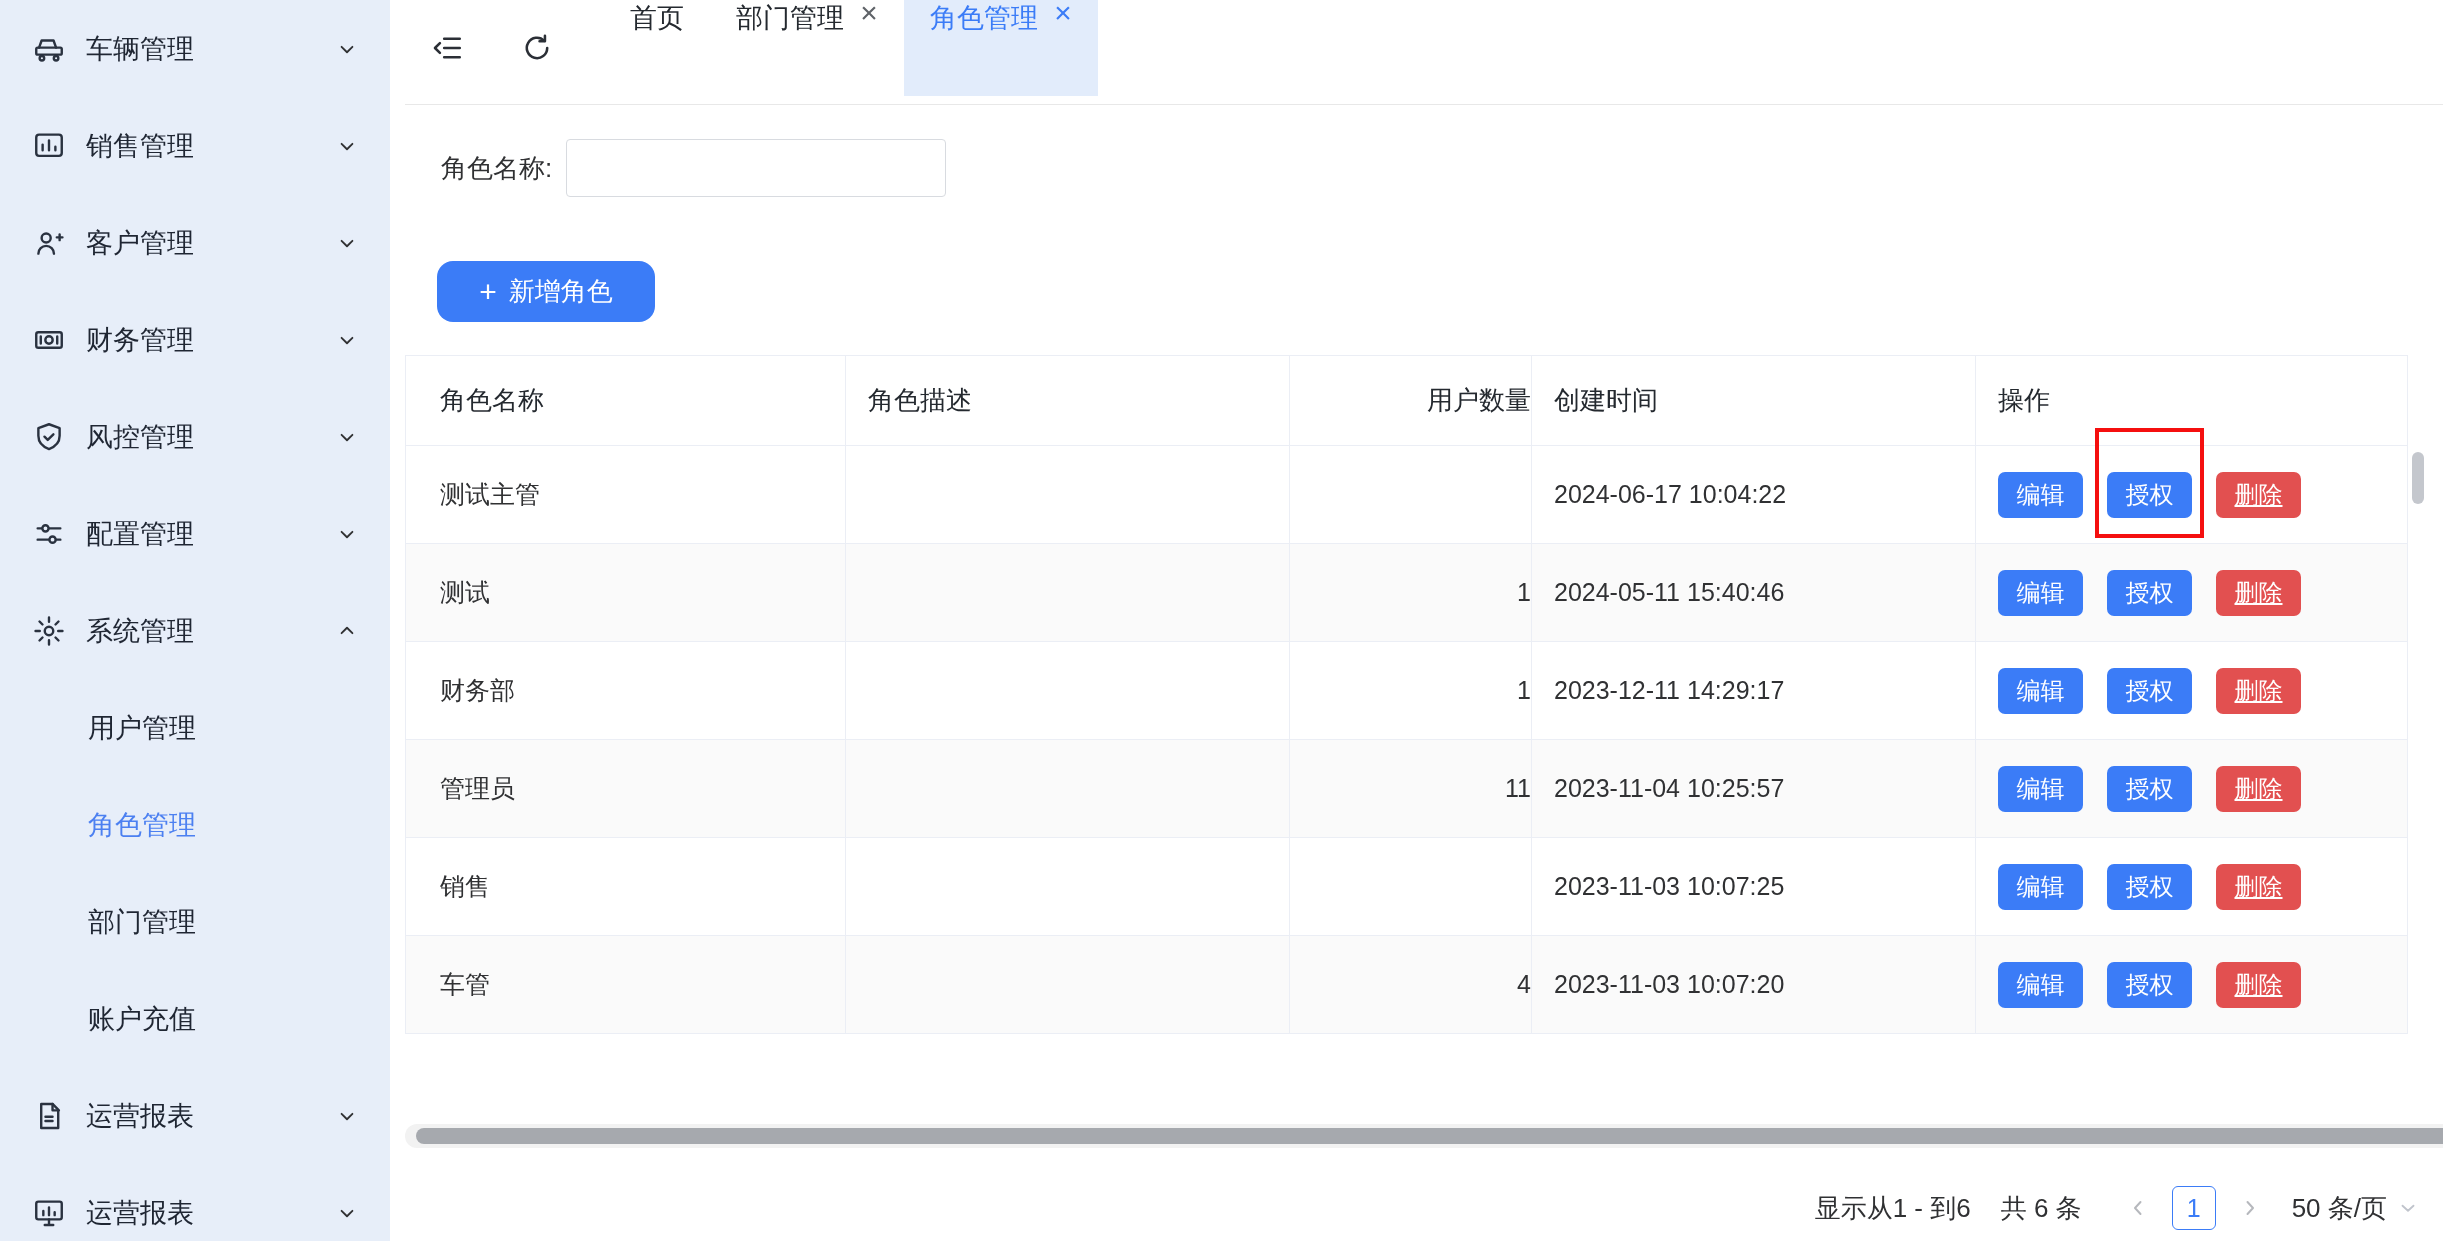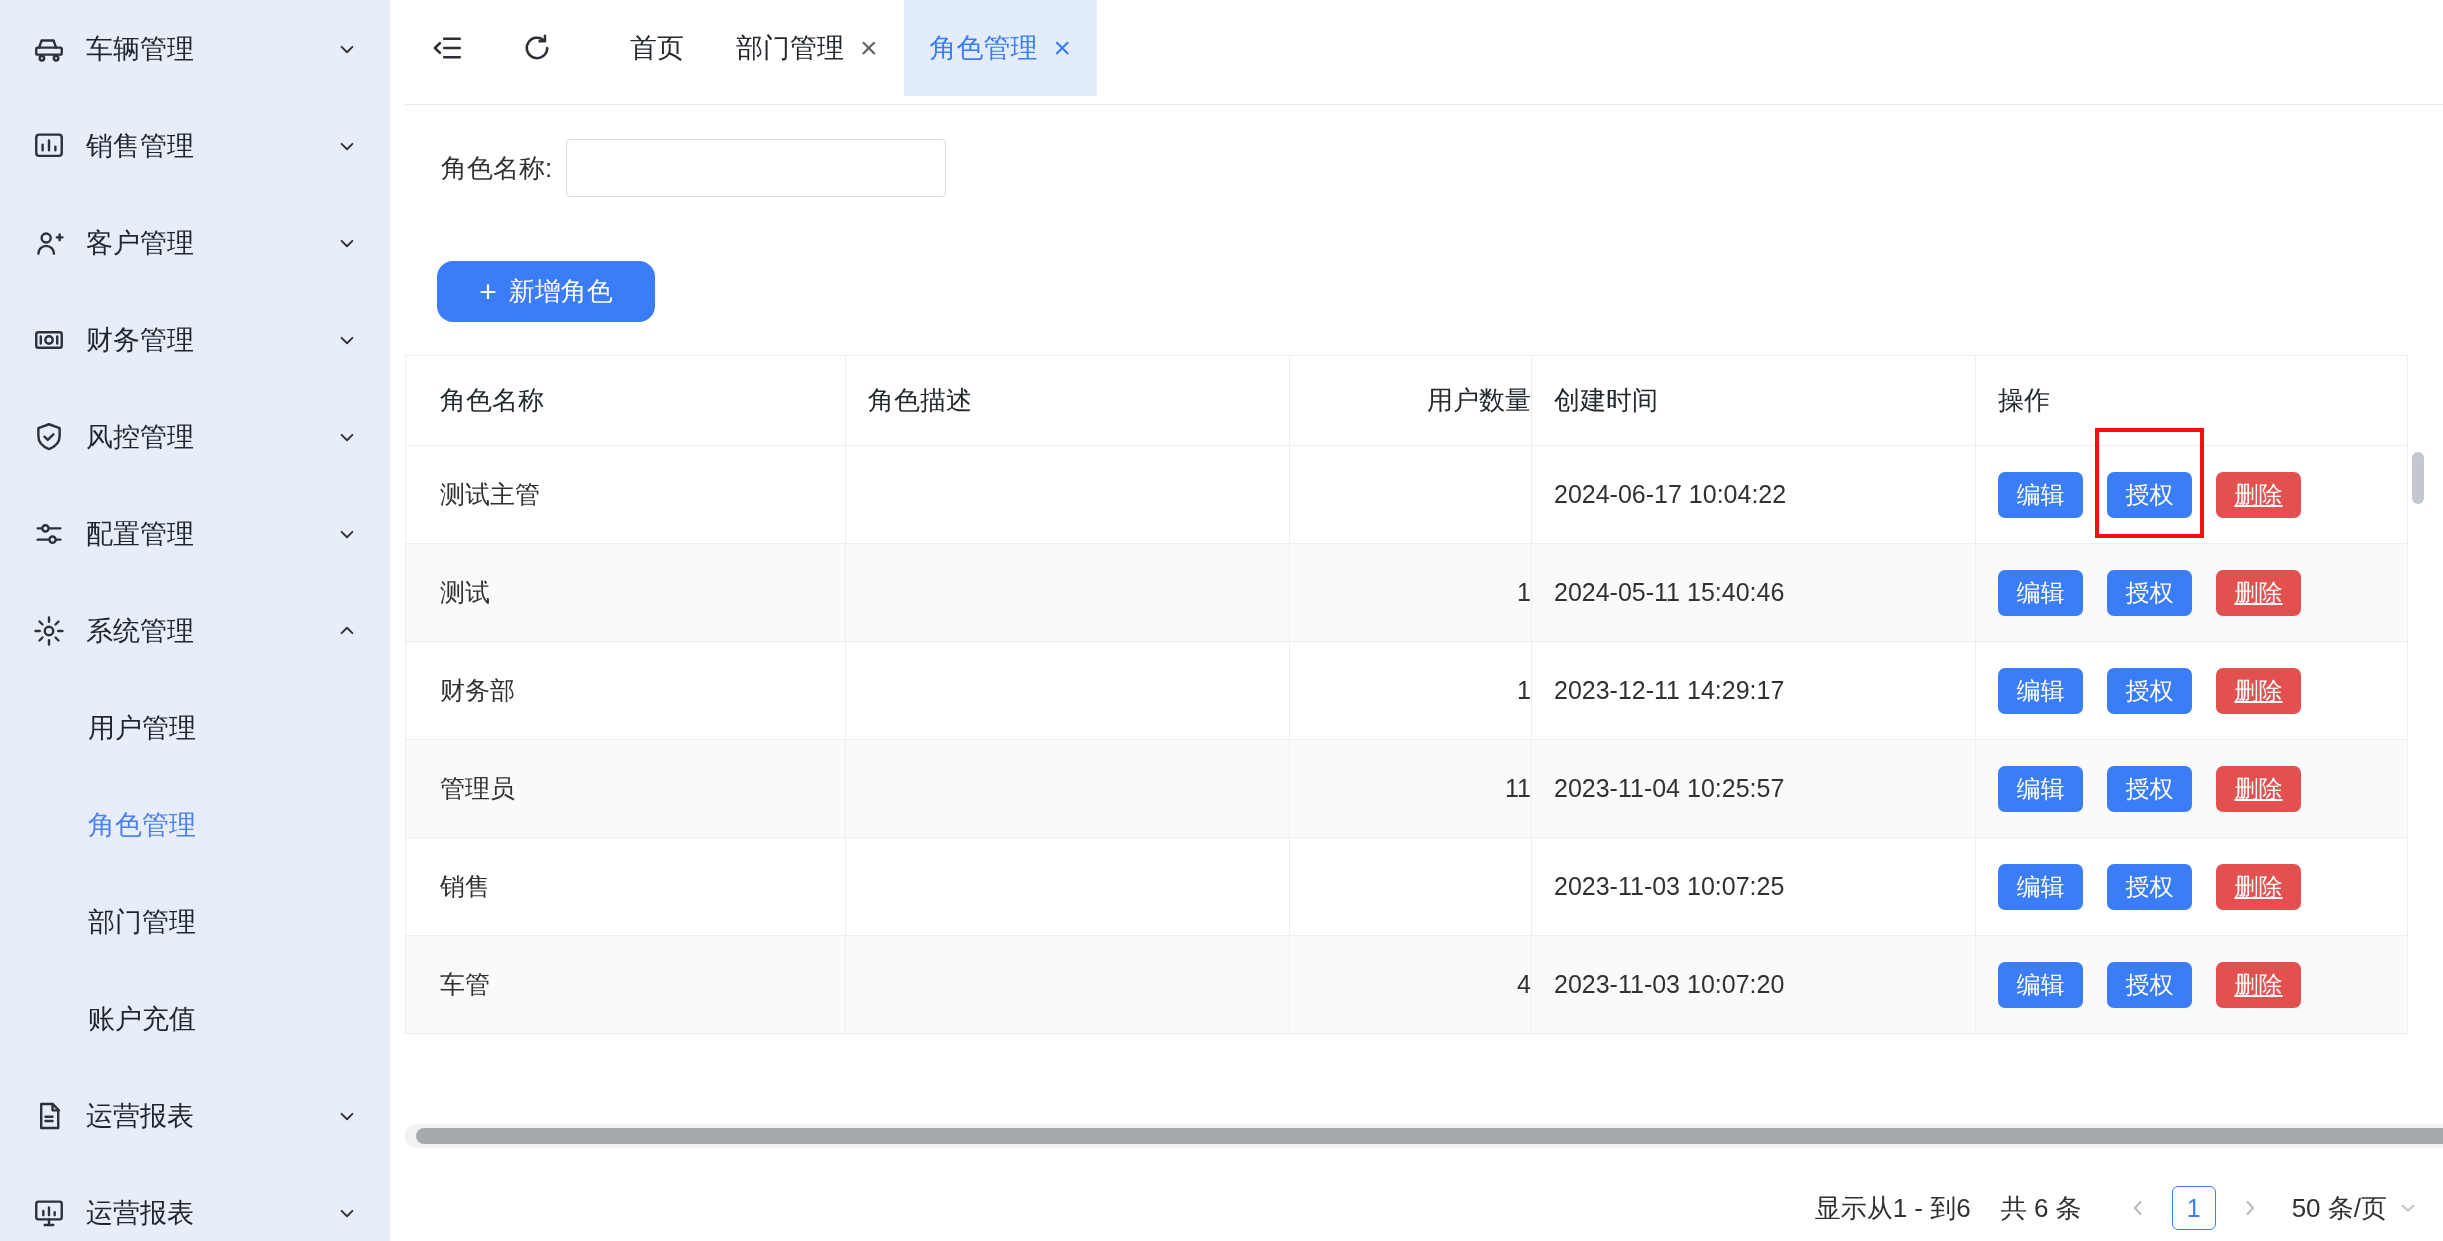--- a/index.html
+++ b/index.html
@@ -31,21 +31,21 @@
   .submenu-item{display:flex;align-items:center;height:97px;padding-left:88px;font-size:27px;color:#1f2633;cursor:pointer;}
   .submenu-item.active{color:var(--sidebar-active);}
 
   
   .topbar{position:absolute;left:390px;right:0;top:0;height:96px;background:#fff;display:flex;align-items:center;}
   .tb-icon{width:34px;height:34px;color:#2b2f36;cursor:pointer;flex:none;}
   .tb-icon svg{width:34px;height:34px;}
   .tb-collapse{margin-left:40px;}
   .tb-refresh{margin-left:56px;}
   .tabs{display:flex;align-items:center;height:100%;margin-left:50px;}
-  .tab{display:flex;align-items:center;height:100%;padding:0 26px;font-size:27px;color:#24292f;cursor:pointer;}
+  .tab{display:flex;height:100%;padding:0 26px;font-size:27px;color:#24292f;cursor:pointer;font-family:Liberation Mono, monospace;}
   .tab.active{background:var(--tab-active-bg);color:var(--primary);font-weight:500;}
   .tab-close{margin-left:16px;font-size:30px;line-height:1;color:#5f6368;cursor:pointer;}
   .tab.active .tab-close{color:var(--primary);}
 
   
   .card{position:absolute;left:405px;top:104px;width:2311px;bottom:0;background:#fff;border-top:1px solid #e8e8e8;}
   .filter-row{position:absolute;top:34px;left:36px;right:6px;height:58px;display:flex;align-items:center;}
   .filter-label{font-size:26px;color:#303133;}
   .role-input{margin-left:14px;width:380px;height:58px;border:1px solid #d8dbe0;border-radius:4px;font-size:25px;padding:0 16px;outline:none;background:#fff;}
   .filter-spacer{flex:1;}

